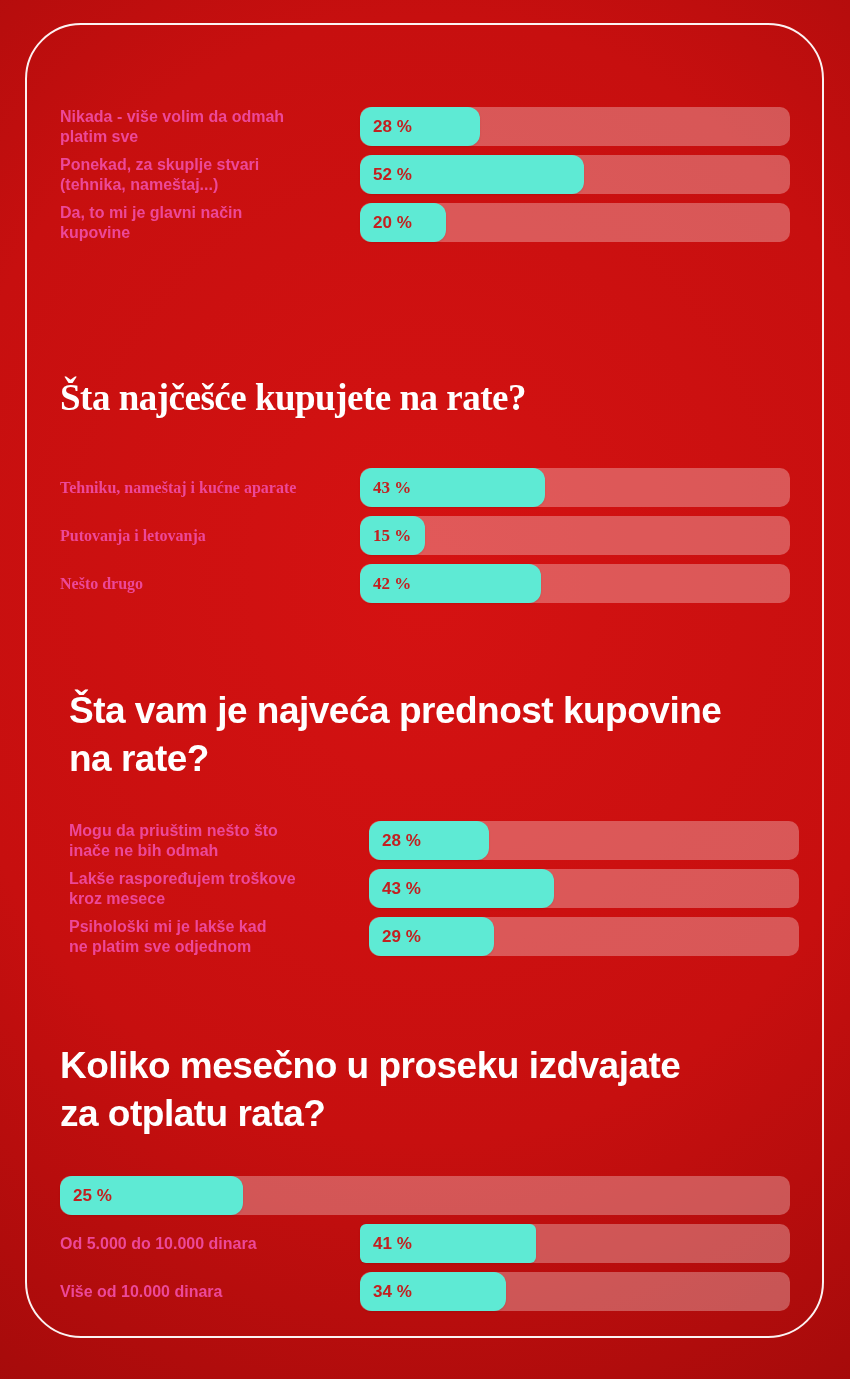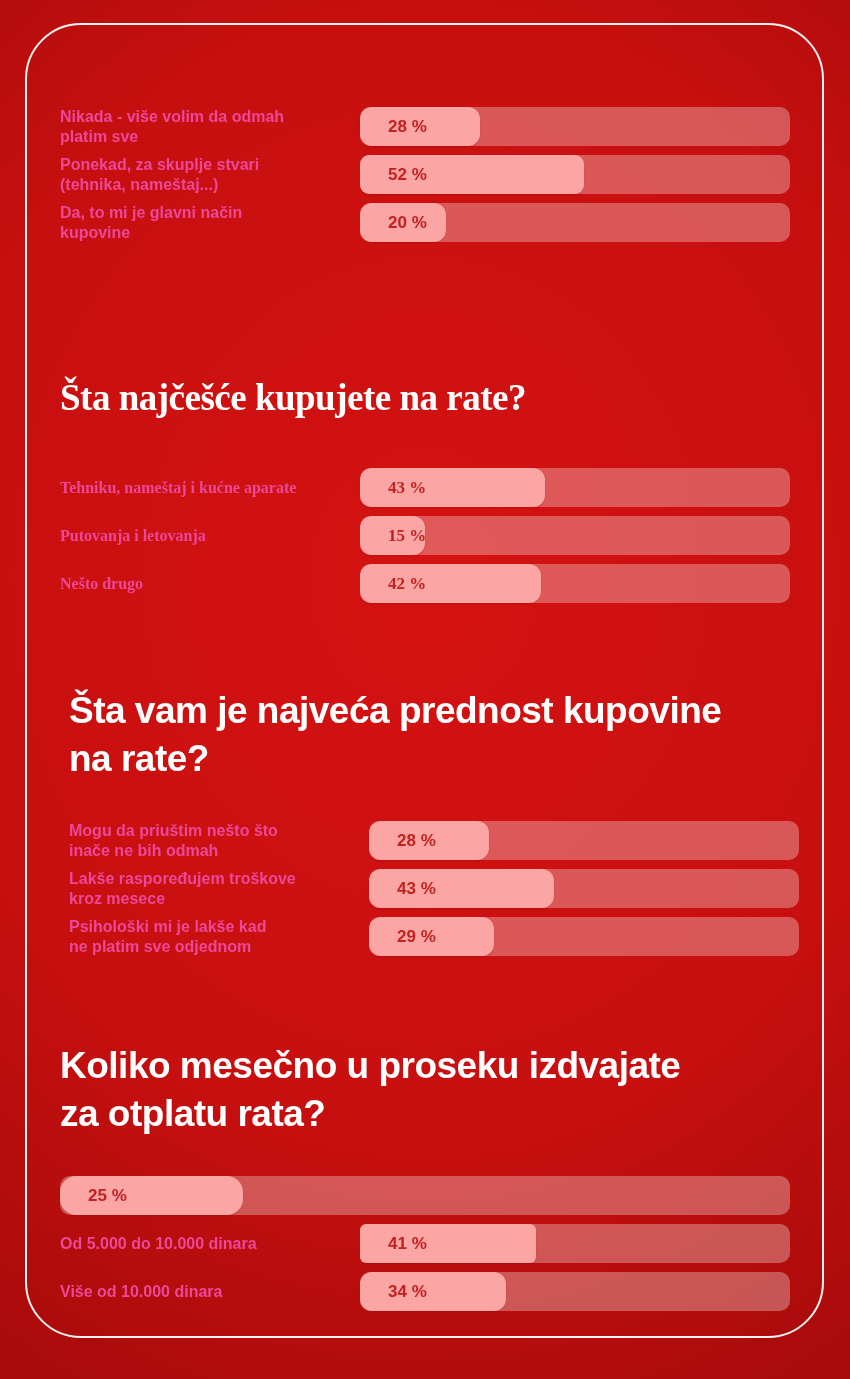--- a/index.html
+++ b/index.html
@@ -53,25 +53,25 @@
   }
   .bar-track {
     position: absolute;
     inset: 0;
     background: rgba(255,255,255,0.30);
     border-radius: 10px;
   }
   .bar-fill {
     position: absolute;
     left: 0; top: 0; bottom: 0;
-    background: #fca5a5;
+    background: #5eead4;
     border-radius: 12px;
     display: flex;
     align-items: center;
-    padding-left: 28px;
+    padding-left: 13px;
     box-shadow: 0 1px 2px rgba(0,0,0,0.10);
   }
   .bar-value {
     color: #c32020;
     font-weight: bold;
     font-size: 17px;
     white-space: nowrap;
   }
   
   #sec0 { top: 62px; }   #sec0 .rows { margin-top: 45px; }
@@ -94,21 +94,21 @@
         <div class="bar-fill" style="width: 28%;">
           <span class="bar-value">28 %</span>
         </div>
       </div>
     </div>
     <div class="bar-row">
       <div class="bar-label">Ponekad, za skuplje stvari
 (tehnika, nameštaj...)</div>
       <div class="bar-area">
         <div class="bar-track"></div>
-        <div class="bar-fill" style="width: 52%; border-radius: 9px;">
+        <div class="bar-fill" style="width: 52%;">
           <span class="bar-value">52 %</span>
         </div>
       </div>
     </div>
     <div class="bar-row">
       <div class="bar-label">Da, to mi je glavni način
 kupovine</div>
       <div class="bar-area">
         <div class="bar-track"></div>
         <div class="bar-fill" style="width: 20%;">
@@ -189,21 +189,21 @@
   </div>
 </div>
 
 <div class="section" id="sec3">
   <div class="section-title">Koliko mesečno u proseku izdvajate
 za otplatu rata?</div>
   <div class="rows">
     <div class="bar-row">
       <div class="bar-area">
         <div class="bar-track"></div>
-        <div class="bar-fill" style="width: 25%; border-radius: 16px;">
+        <div class="bar-fill" style="width: 25%;">
           <span class="bar-value">25 %</span>
         </div>
       </div>
     </div>
     <div class="bar-row">
       <div class="bar-label">Od 5.000 do 10.000 dinara</div>
       <div class="bar-area">
         <div class="bar-track"></div>
         <div class="bar-fill" style="width: 41%; border-radius: 6px;">
           <span class="bar-value">41 %</span>

